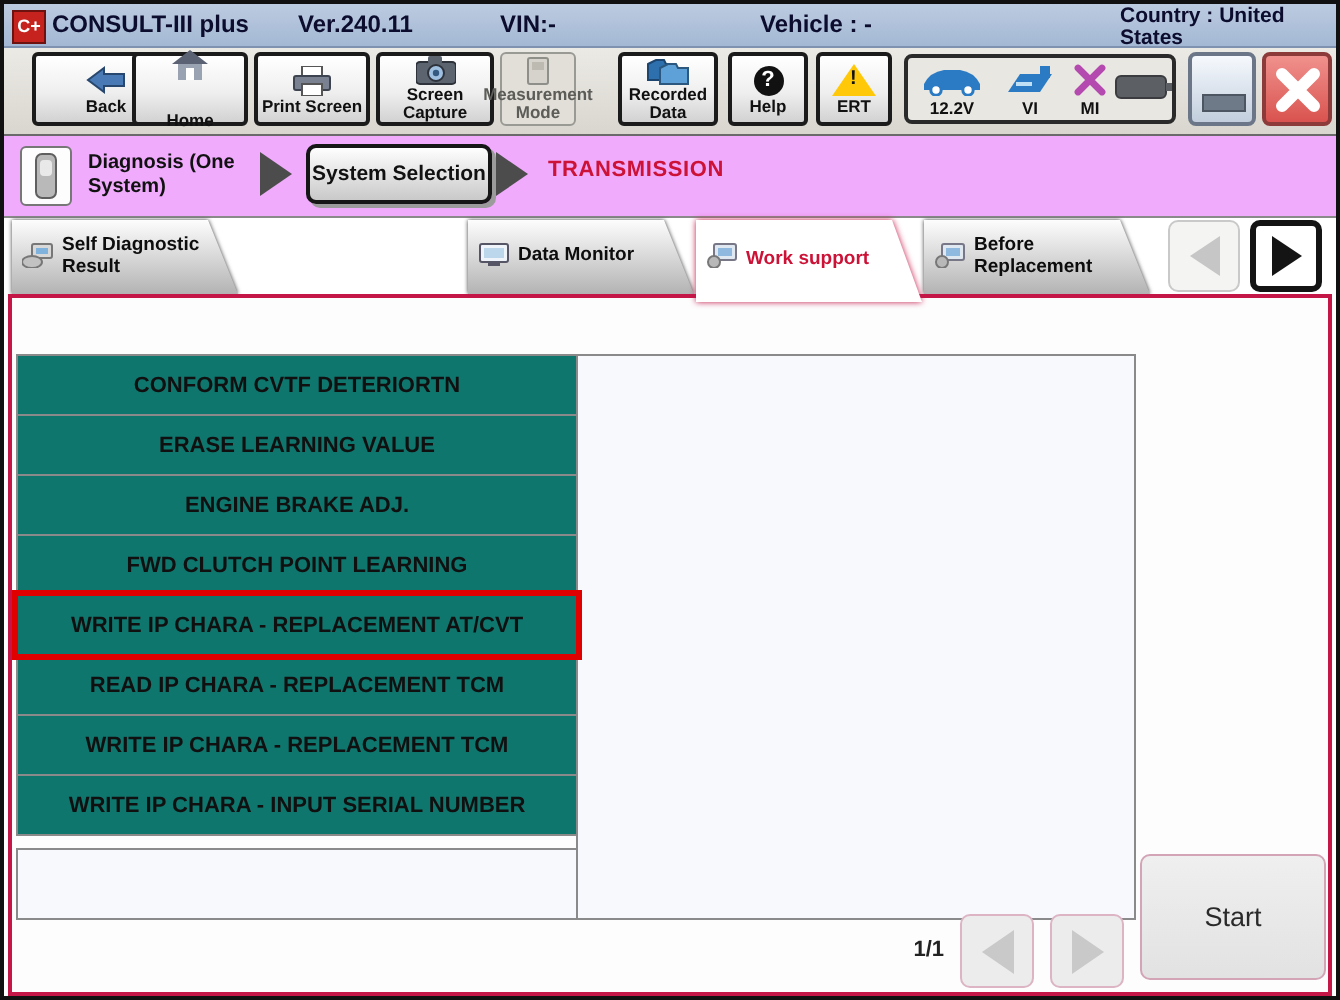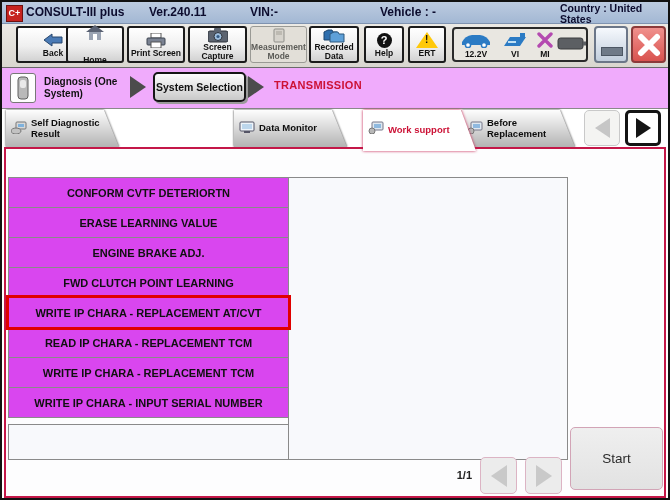--- a/index.html
+++ b/index.html
@@ -11,21 +11,21 @@
   .tb-text{position:absolute;top:3px;font-size:12px;font-weight:bold;color:#0c0c2e;white-space:nowrap;}
   #tb-app{left:24px;text-align:center;} #tb-ver{left:147px;} #tb-vin{left:248px;} #tb-veh{left:378px;}
   #tb-country{position:absolute;left:558px;top:1px;width:104px;font-size:10.5px;font-weight:bold;color:#0c0c2e;line-height:1.0;}
 
   
   #toolbar{position:absolute;left:0;top:22px;width:666px;height:43px;background:linear-gradient(#eceae5,#d9d6cf);border-bottom:1px solid #6a6a6a;}
   .tbtn{position:absolute;top:2px;height:37px;box-sizing:border-box;border:2px solid #1b1b1b;border-radius:3px;background:linear-gradient(#ffffff,#efefef 55%,#d2d2d2);display:flex;flex-direction:column;align-items:center;justify-content:center;font-size:8.5px;font-weight:bold;color:#111;text-align:center;line-height:1.05;padding:1px;}
   .tbtn.disabled{border:1px solid #9a9a95;background:#e2dfd8;color:#5c5c58;}
   .tbtn .ic{height:17px;display:flex;align-items:center;justify-content:center;}
   #btn-back{left:14px;width:74px;} #btn-home{left:64px;width:58px;gap:16px;} #btn-print{left:125px;width:58px;}
-  #btn-capture{left:186px;width:59px;} #btn-measure{left:248px;width:57px;} #btn-recorded{left:307px;width:50px;}
+  #btn-capture{left:186px;width:59px;} #btn-measure{left:248px;width:38px;} #btn-recorded{left:307px;width:50px;}
   #btn-help{left:362px;width:40px;} #btn-ert{left:406px;width:38px;}
   #status-panel{position:absolute;left:450px;top:3px;width:136px;height:35px;box-sizing:border-box;border:2px solid #2a2a2a;border-radius:4px;background:#e9e7e1;}
   .st-item{position:absolute;top:2px;width:40px;text-align:center;font-size:8.5px;font-weight:bold;color:#111;}
   .st-item .ic{height:18px;display:flex;align-items:center;justify-content:center;}
   #st-car{left:2px;} #st-vi{left:44px;width:34px;} #st-mi{left:76px;width:30px;} #st-batt{left:102px;width:32px;}
   #btn-min{position:absolute;left:592px;top:2px;width:34px;height:37px;box-sizing:border-box;border:2px solid #6b7688;border-radius:4px;background:linear-gradient(#f6f9fd,#c2cedd);}
   #btn-min .bar{position:absolute;left:5px;bottom:5px;width:20px;height:7px;background:#6f7a88;border:1px solid #4c5663;}
   #btn-close{position:absolute;left:629px;top:2px;width:35px;height:37px;box-sizing:border-box;border:2px solid #8c3a3a;border-radius:4px;background:linear-gradient(#f0918d,#d9534f);display:flex;align-items:center;justify-content:center;}
 
   
@@ -35,34 +35,34 @@
   .bc-arrow{position:absolute;top:8px;width:0;height:0;border-top:11px solid transparent;border-bottom:11px solid transparent;border-left:16px solid #4c4c4c;}
   #bc-ar1{left:128px;} #bc-ar2{left:246px;}
   #bc-step2{position:absolute;left:151px;top:4px;width:93px;height:30px;box-sizing:border-box;border:2px solid #161616;border-radius:5px;background:linear-gradient(#fefefe,#c9c9c9);font-size:10.5px;font-weight:bold;color:#111;display:flex;align-items:center;justify-content:center;box-shadow:2px 2px 0 #9b9b9b;}
   #bc-step3{position:absolute;left:272px;top:11px;font-size:11px;font-weight:bold;color:#cc1236;letter-spacing:.3px;}
 
   
   #tabs{position:absolute;left:0;top:106px;width:666px;height:40px;}
   .tab-wrap{position:absolute;top:2px;height:37px;filter:drop-shadow(0 0 1px #3a3a3a);}
   .tab{position:relative;width:113px;height:37px;box-sizing:border-box;clip-path:polygon(0 0,calc(100% - 15px) 0,100% 100%,0 100%);background:linear-gradient(#fdfdfd,#b3b3b3);display:flex;align-items:center;padding:2px 14px 2px 25px;font-size:9.5px;font-weight:bold;color:#0d0d0d;line-height:1.1;}
   .tab .tic{position:absolute;left:5px;top:11px;}
-  .tab-wrap.active{filter:drop-shadow(0 0 1.5px #c41748);z-index:6;height:41px;margin-left:15px;}
+  .tab-wrap.active{filter:drop-shadow(0 0 1.5px #c41748);z-index:6;height:41px;}
   .tab-wrap.active .tab{height:41px;background:#ffffff;color:#cc1236;}
   #tw0{left:4px;} #tw1{left:118px;} #tw2{left:232px;} #tw3{left:346px;} #tw4{left:460px;}
   .tab-scroll{position:absolute;top:2px;width:36px;height:36px;box-sizing:border-box;border-radius:5px;display:flex;align-items:center;justify-content:center;}
   #tabs-prev{left:582px;border:1px solid #c9c9c9;background:#f4f4f2;}
   #tabs-next{left:623px;border:3px solid #141414;background:#fff;}
   .tri-l{width:0;height:0;border-top:10px solid transparent;border-bottom:10px solid transparent;border-right:15px solid #c6c6c6;}
   .tri-r{width:0;height:0;border-top:10px solid transparent;border-bottom:10px solid transparent;border-left:15px solid #141414;}
 
   
   #frame{position:absolute;left:2px;top:145px;width:662px;height:351px;box-sizing:border-box;border:2px solid #c41748;background:#fdfdfe;z-index:5;}
   #test-item-header{position:absolute;left:2px;top:10px;width:558px;height:18px;box-sizing:border-box;border:1px solid #9e9e9e;border-radius:0 4px 4px 0;background:linear-gradient(#ffffff,#c7c7c7);font-size:10px;font-weight:bold;color:#101028;padding:2px 0 0 4px;}
   #item-col{position:absolute;left:2px;top:28px;width:281px;}
-  .item{position:relative;box-sizing:border-box;width:281px;height:31px;margin-top:-1px;border:1px solid #8a8a8a;background:#d946ef;display:flex;align-items:center;justify-content:center;font-size:11px;font-weight:bold;color:#101010;text-align:center;cursor:pointer;}
+  .item{position:relative;box-sizing:border-box;width:281px;height:31px;margin-top:-1px;border:1px solid #8a8a8a;background:#0f766e;display:flex;align-items:center;justify-content:center;font-size:11px;font-weight:bold;color:#101010;text-align:center;cursor:pointer;}
   .item:first-child{margin-top:0;}
   .item.highlighted{outline:3px solid #e00000;outline-offset:-1px;z-index:3;}
   #item-col-bottom{position:absolute;left:2px;top:275px;width:281px;height:36px;box-sizing:border-box;border:1px solid #8a8a8a;background:#f8f9fc;}
   #detail-cell{position:absolute;left:282px;top:28px;width:280px;height:283px;box-sizing:border-box;border:1px solid #8a8a8a;background:#f8f9fc;}
   #page-indicator{position:absolute;left:408px;top:320px;width:58px;text-align:right;font-size:11px;font-weight:bold;color:#222;}
   .page-btn{position:absolute;top:308px;width:37px;height:37px;box-sizing:border-box;border:1px solid #dcb4c4;border-radius:5px;background:#ececec;display:flex;align-items:center;justify-content:center;}
   #page-prev{left:474px;} #page-next{left:519px;}
   .ptri-l{width:0;height:0;border-top:11px solid transparent;border-bottom:11px solid transparent;border-right:16px solid #c9c9c9;}
   .ptri-r{width:0;height:0;border-top:11px solid transparent;border-bottom:11px solid transparent;border-left:16px solid #c9c9c9;}
   #start-btn{position:absolute;left:564px;top:278px;width:93px;height:63px;box-sizing:border-box;border:1px solid #d2a4b6;border-radius:5px;background:linear-gradient(#efefef,#e2e2e2);display:flex;align-items:center;justify-content:center;font-size:13.5px;color:#2a2a2a;cursor:pointer;}

